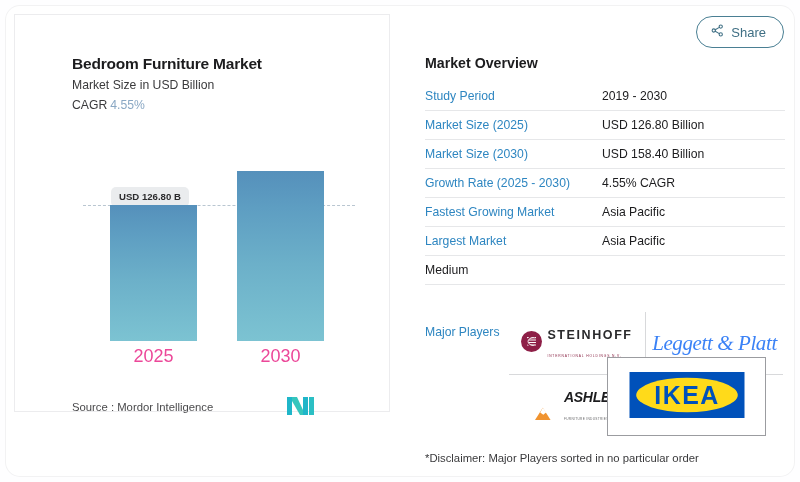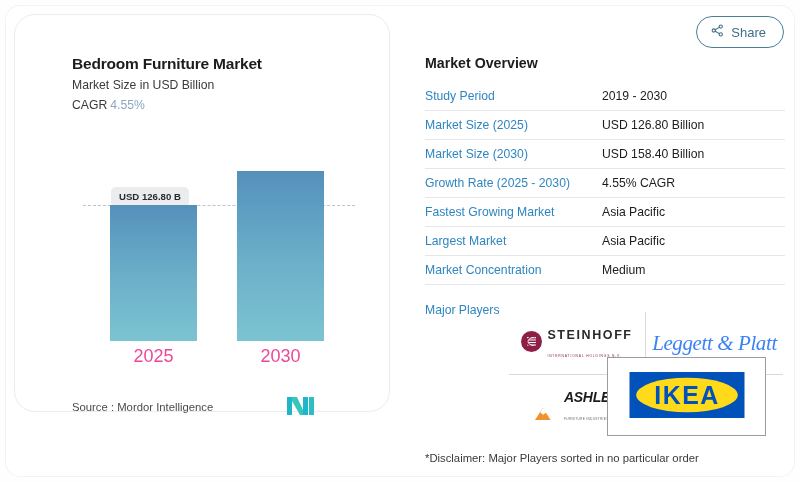--- a/index.html
+++ b/index.html
@@ -25,21 +25,21 @@
     box-shadow: 0 0 0 1px #f2f2f3;
   }
 
   
   .chart-panel {
     position: absolute;
     left: 14px; top: 14px;
     width: 376px; height: 398px;
     background: #ffffff;
     border: 1px solid #ececee;
-    border-radius: 21px;
+    border-radius: 0;
   }
   .chart-title {
     position: absolute;
     left: 57px; top: 40px;
     font-size: 15.5px;
     font-weight: bold;
     color: #1c1c1e;
     letter-spacing: -0.2px;
   }
   .chart-subtitle {
@@ -168,21 +168,21 @@
     color: #2e86c1;
     font-weight: 500;
   }
   .ov-value {
     font-size: 12.2px;
     color: #1c1c1e;
   }
 
   .mp-title {
     position: absolute;
-    left: 11px; top: 289px;
+    left: 11px; top: 311px;
     font-size: 12.2px;
     color: #2e86c1;
     font-weight: 500;
   }
 
   
   .logo-grid {
     position: absolute;
     left: 95px; top: 298px;
     width: 274px; height: 124px;
@@ -307,21 +307,20 @@
       </div>
       <div class="ov-row">
         <div class="ov-label">Fastest Growing Market</div>
         <div class="ov-value">Asia Pacific</div>
       </div>
       <div class="ov-row">
         <div class="ov-label">Largest Market</div>
         <div class="ov-value">Asia Pacific</div>
       </div>
       <div class="ov-row">
-        <div class="ov-label">Market Concentration</div>
         <div class="ov-value">Medium</div>
       </div>
     </div>
 
     <div class="mp-title">Major Players</div>
 
     <div class="logo-grid">
 
       <div class="lg-cell lg-tl">
         <div class="steinhoff-wrap">

